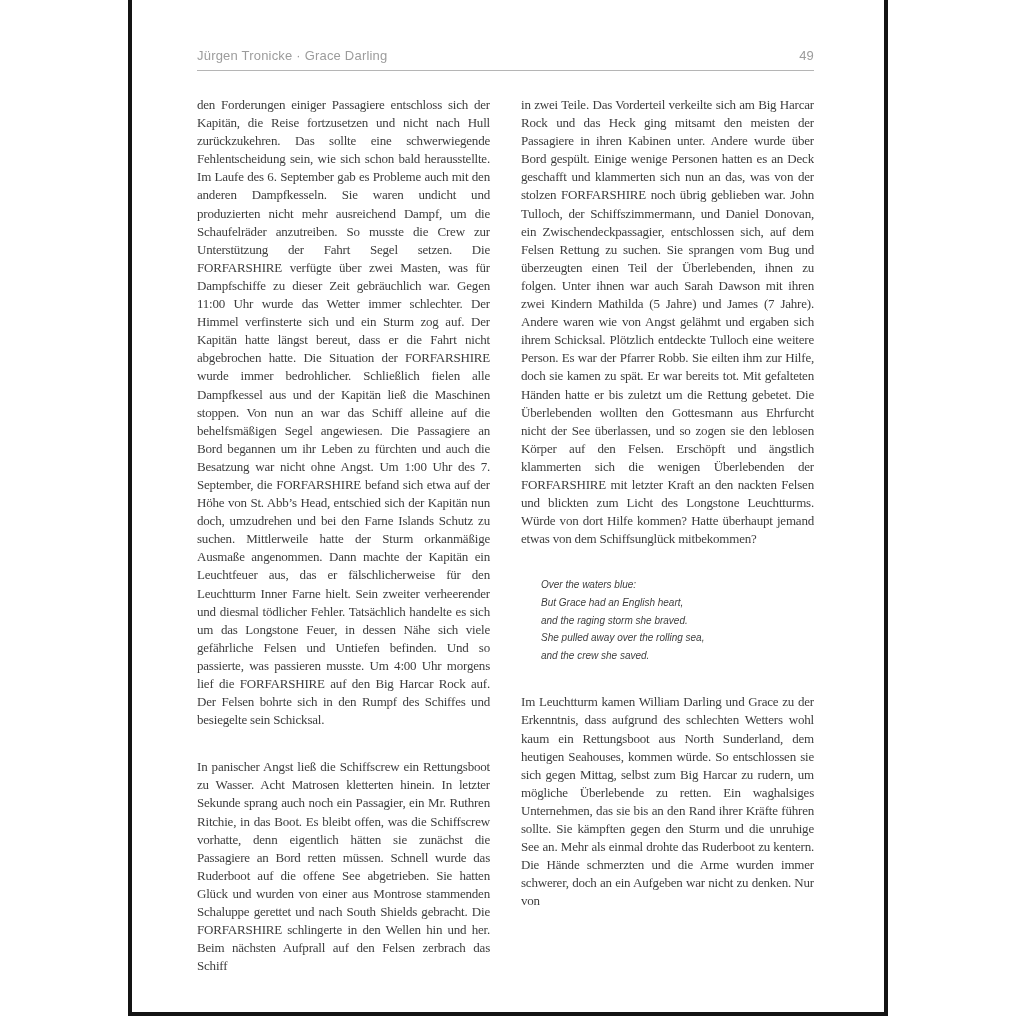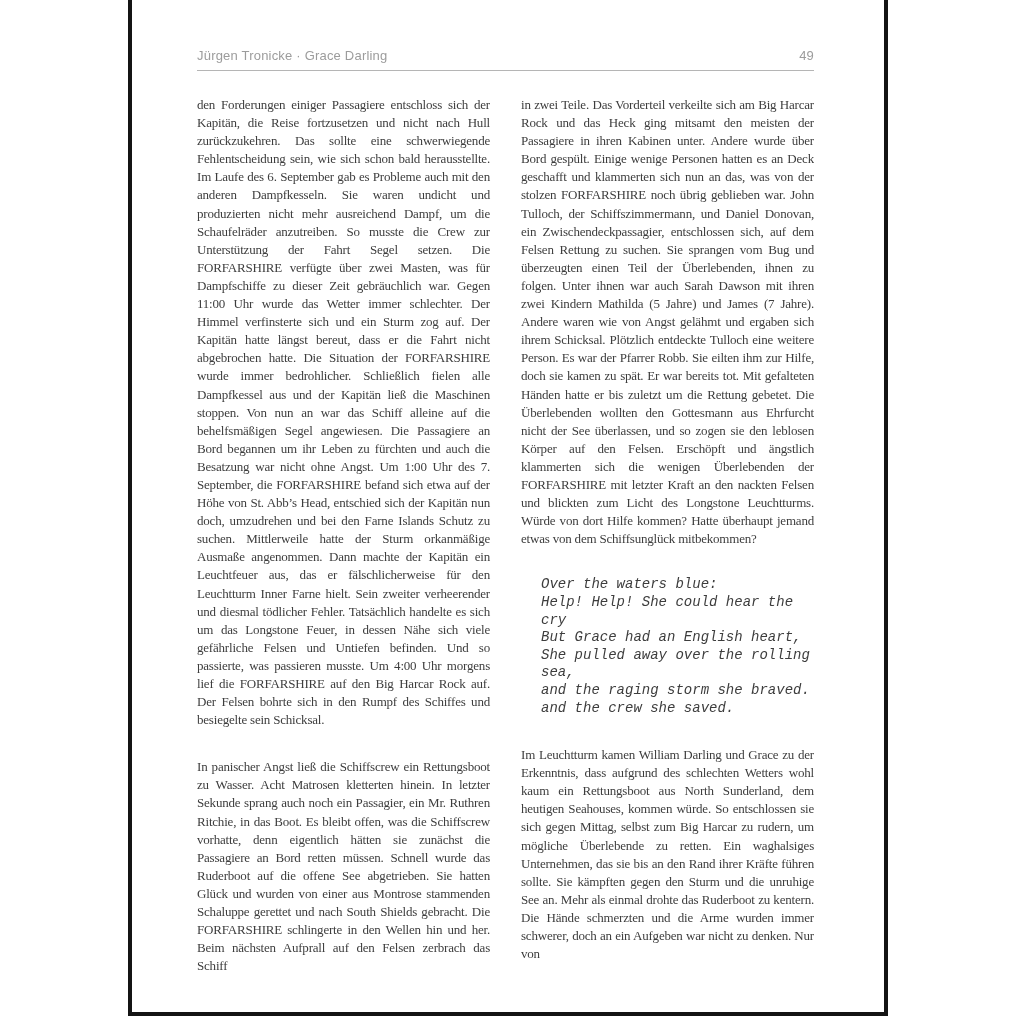--- a/index.html
+++ b/index.html
@@ -49,23 +49,23 @@
     margin:0;
     font-size:13px;line-height:18.1px;
     letter-spacing:-0.2px;
     color:var(--body-text);
     text-align:justify;
     hyphens:auto;-webkit-hyphens:auto;
   }
   .para + .para{margin-top:29px;}
   .poem{
     margin:28px 0 0 20px;
-    font-family:Liberation Mono, monospace;
+    font-family:Liberation Sans, sans-serif;
     font-style:italic;
-    font-size:14px;line-height:17.6px;
+    font-size:10px;line-height:17.6px;
     color:var(--body-text);
   }
   .para-after-poem{margin-top:29px;}
 </style>
 </head>
 <body>
 
 <div class="canvas">
   <div class="page">
 
@@ -80,24 +80,23 @@
       <div class="col" lang="de">
           <p class="para">den Forderungen einiger Passagiere entschloss sich der Kapitän, die Reise fortzusetzen und nicht nach Hull zurückzukehren. Das sollte eine schwerwiegende Fehlentscheidung sein, wie sich schon bald herausstellte. Im Laufe des 6. September gab es Probleme auch mit den anderen Dampfkesseln. Sie waren undicht und produzierten nicht mehr ausreichend Dampf, um die Schaufelräder anzutreiben. So musste die Crew zur Unterstützung der Fahrt Segel setzen. Die FORFARSHIRE verfügte über zwei Masten, was für Dampfschiffe zu dieser Zeit gebräuchlich war. Gegen 11:00 Uhr wurde das Wetter immer schlechter. Der Himmel verfinsterte sich und ein Sturm zog auf. Der Kapitän hatte längst bereut, dass er die Fahrt nicht abgebrochen hatte. Die Situation der FORFARSHIRE wurde immer bedrohlicher. Schließlich fielen alle Dampfkessel aus und der Kapitän ließ die Maschinen stoppen. Von nun an war das Schiff alleine auf die behelfsmäßigen Segel angewiesen. Die Passagiere an Bord begannen um ihr Leben zu fürchten und auch die Besatzung war nicht ohne Angst. Um 1:00 Uhr des 7. September, die FORFARSHIRE befand sich etwa auf der Höhe von St. Abb’s Head, entschied sich der Kapitän nun doch, umzudrehen und bei den Farne Islands Schutz zu suchen. Mittlerweile hatte der Sturm orkanmäßige Ausmaße angenommen. Dann machte der Kapitän ein Leuchtfeuer aus, das er fälschlicherweise für den Leuchtturm Inner Farne hielt. Sein zweiter verheerender und diesmal tödlicher Fehler. Tatsächlich handelte es sich um das Longstone Feuer, in dessen Nähe sich viele gefährliche Felsen und Untiefen befinden. Und so passierte, was passieren musste. Um 4:00 Uhr morgens lief die FORFARSHIRE auf den Big Harcar Rock auf. Der Felsen bohrte sich in den Rumpf des Schiffes und besiegelte sein Schicksal.</p>
           <p class="para">In panischer Angst ließ die Schiffscrew ein Rettungsboot zu Wasser. Acht Matrosen kletterten hinein. In letzter Sekunde sprang auch noch ein Passagier, ein Mr. Ruthren Ritchie, in das Boot. Es bleibt offen, was die Schiffscrew vorhatte, denn eigentlich hätten sie zunächst die Passagiere an Bord retten müssen. Schnell wurde das Ruderboot auf die offene See abgetrieben. Sie hatten Glück und wurden von einer aus Montrose stammenden Schaluppe gerettet und nach South Shields gebracht. Die FORFARSHIRE schlingerte in den Wellen hin und her. Beim nächsten Aufprall auf den Felsen zerbrach das Schiff</p>
         </div>
 
       <div class="col" lang="de">
         <p class="para">in zwei Teile. Das Vorderteil verkeilte sich am Big Harcar Rock und das Heck ging mitsamt den meisten der Passagiere in ihren Kabinen unter. Andere wurde über Bord gespült. Einige wenige Personen hatten es an Deck geschafft und klammerten sich nun an das, was von der stolzen FORFARSHIRE noch übrig geblieben war. John Tulloch, der Schiffszimmermann, und Daniel Donovan, ein Zwischendeckpassagier, entschlossen sich, auf dem Felsen Rettung zu suchen. Sie sprangen vom Bug und überzeugten einen Teil der Überlebenden, ihnen zu folgen. Unter ihnen war auch Sarah Dawson mit ihren zwei Kindern Mathilda (5 Jahre) und James (7 Jahre). Andere waren wie von Angst gelähmt und ergaben sich ihrem Schicksal. Plötzlich entdeckte Tulloch eine weitere Person. Es war der Pfarrer Robb. Sie eilten ihm zur Hilfe, doch sie kamen zu spät. Er war bereits tot. Mit gefalteten Händen hatte er bis zuletzt um die Rettung gebetet. Die Überlebenden wollten den Gottesmann aus Ehrfurcht nicht der See überlassen, und so zogen sie den leblosen Körper auf den Felsen. Erschöpft und ängstlich klammerten sich die wenigen Überlebenden der FORFARSHIRE mit letzter Kraft an den nackten Felsen und blickten zum Licht des Longstone Leuchtturms. Würde von dort Hilfe kommen? Hatte überhaupt jemand etwas von dem Schiffsunglück mitbekommen?</p>
 
         <div class="poem">
             <div class="poem-line">Over the waters blue:</div>
-            <div class="poem-line">Help! Help! She could hear the cry</div>
             <div class="poem-line">But Grace had an English heart,</div>
+            <div class="poem-line">and the raging storm she braved.</div>
             <div class="poem-line">She pulled away over the rolling sea,</div>
-            <div class="poem-line">and the raging storm she braved.</div>
             <div class="poem-line">and the crew she saved.</div>
           </div>
 
         <p class="para para-after-poem">Im Leuchtturm kamen William Darling und Grace zu der Erkenntnis, dass aufgrund des schlechten Wetters wohl kaum ein Rettungsboot aus North Sunderland, dem heutigen Seahouses, kommen würde. So entschlossen sie sich gegen Mittag, selbst zum Big Harcar zu rudern, um mögliche Überlebende zu retten. Ein waghalsiges Unternehmen, das sie bis an den Rand ihrer Kräfte führen sollte. Sie kämpften gegen den Sturm und die unruhige See an. Mehr als einmal drohte das Ruderboot zu kentern. Die Hände schmerzten und die Arme wurden immer schwerer, doch an ein Aufgeben war nicht zu denken. Nur von</p>
       </div>
 
     </div>
   </div>
 </div>
 

